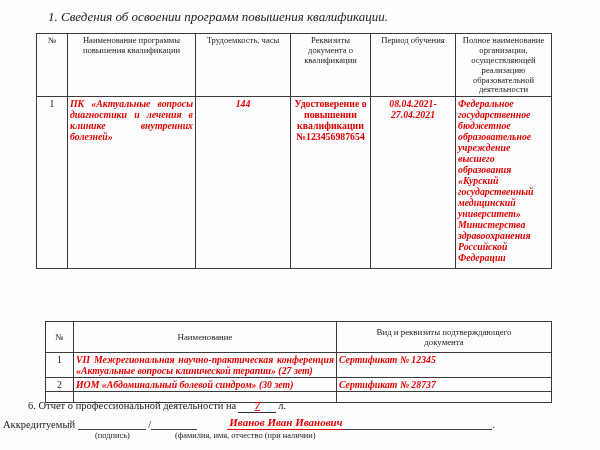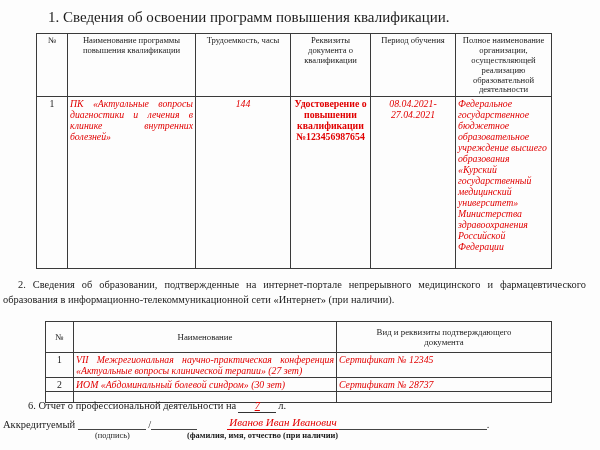--- a/index.html
+++ b/index.html
@@ -3,42 +3,42 @@
 <meta charset="utf-8">
 <style>
   html,body { margin:0; padding:0; }
   body {
     width:600px; height:450px; background:#fdfdfd;
     font-family:"Liberation Serif", serif; color:#1c1c1c;
     position:relative; overflow:hidden;
   }
   .page { position:absolute; inset:0; }
 
-  .title1 { position:absolute; top:9px; left:48px; font-size:15px; }
+  .title1 { position:absolute; top:9px; left:48px; font-size:13px;font-style:italic; }
 
   table { border-collapse:collapse; table-layout:fixed; }
   td, th { border:1px solid #3a3a3a; vertical-align:top; padding:1px 2px; font-weight:normal; overflow:hidden; }
 
   .table1 { position:absolute; top:33px; left:36px; width:515px; }
   .table1 th { font-size:8.6px; line-height:1.15; text-align:center; padding-top:2px; }
   .table1 thead tr { height:57px; }
   .table1 tbody tr { height:172px; }
   .table1 td { font-size:9.8px; line-height:11px; }
 
   .table2 { position:absolute; top:321px; left:45px; width:506px; }
   .table2 th { font-size:8.8px; line-height:1.15; text-align:center; vertical-align:middle; }
   .table2 td { font-size:9.8px; line-height:11px; }
   .table2 .hrow { height:20px; }
   .table2 .r1 { height:24px; }
   .table2 .r2 { height:13px; }
   .table2 .r3 { height:11px; }
   .hdr-narrow { max-width:170px; margin:4px auto; }
 
   .c { text-align:center; }
-  .ri { color:#e10000; font-weight:normal; font-style:italic; }
+  .ri { color:#e10000; font-weight:bold; font-style:italic; }
   .rb { color:#e10000; font-weight:bold; }
   .pre { white-space:pre-line; }
   .just { text-align:justify; }
 
   .para2 {
     position:absolute; top:278px; left:3px; width:583px;
     font-size:10.4px; line-height:14.5px; text-align:justify; text-indent:15px;
   }
 
   .line3 { position:absolute; top:400px; left:28px; font-size:10.5px; }
@@ -52,21 +52,21 @@
   .sig .blank { display:inline-block; border-bottom:1px solid #444; height:13px; vertical-align:bottom; }
   .sig .b1 { width:68px; }
   .sig .b2 { width:46px; }
   .sig .b3 { width:148px; }
   .sig .name {
     display:inline-block; font-size:11px; padding:0 2px;
     border-bottom:1.4px solid #e10000; height:13px; vertical-align:bottom;margin-left:30px;
   }
   .cap { position:absolute; top:15px; font-size:8.4px; color:#1c1c1c; font-weight:normal; font-style:normal; }
   .cap1 { left:92px; width:75px; text-align:left; }
-  .cap2 { left:184px; white-space:nowrap;font-weight:bold; }
+  .cap2 { left:172px; white-space:nowrap; }
 </style>
 </head>
 <body>
 
 <div class="page">
 
   <div class="title1">1. Сведения об освоении программ повышения квалификации.</div>
 
   <table class="table1">
     <colgroup>
@@ -93,21 +93,20 @@
         <td class="ri just">ПК «Актуальные вопросы диагностики и лечения в клинике внутренних болезней»</td>
         <td class="ri c">144</td>
         <td class="rb c">Удостоверение о повышении квалификации №123456987654</td>
         <td class="ri c pre">08.04.2021-
 27.04.2021</td>
         <td class="ri">Федеральное государственное бюджетное образовательное учреждение высшего образования «Курский государственный медицинский университет» Министерства здравоохранения Российской Федерации</td>
       </tr>
     </tbody>
   </table>
 
-  <div class="para2">2. Сведения об образовании, подтвержденные на интернет-портале непрерывного медицинского и фармацевтического образования в информационно-телекоммуникационной сети «Интернет» (при наличии).</div>
 
   <table class="table2">
     <colgroup>
       <col style="width:28px">
         <col style="width:263px">
         <col style="width:215px">
     </colgroup>
     <thead>
       <tr class="hrow">
         <th>№</th>

